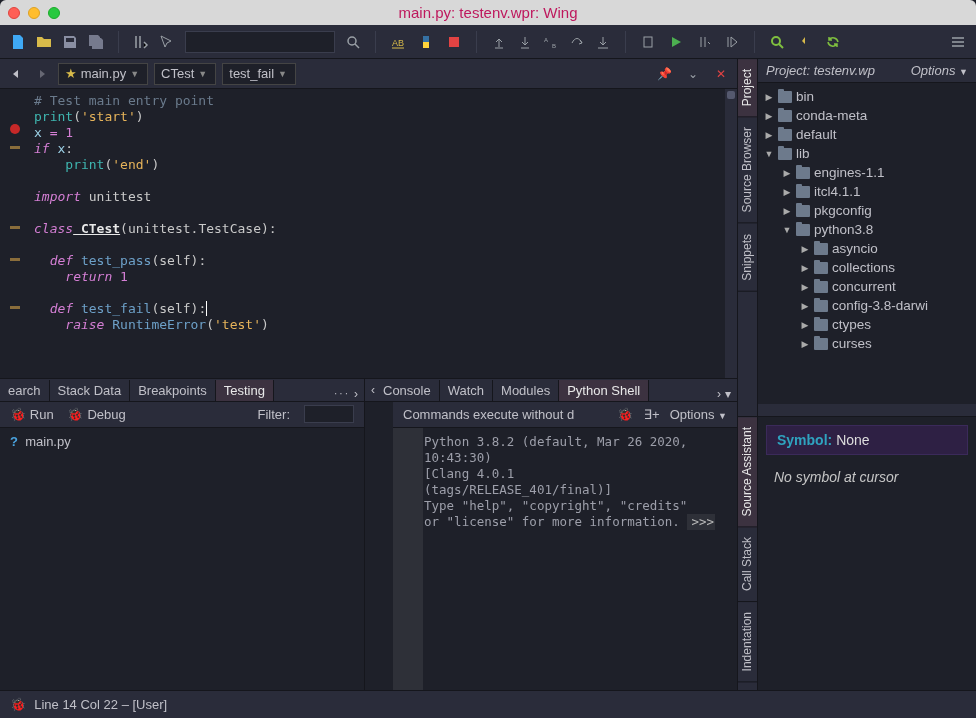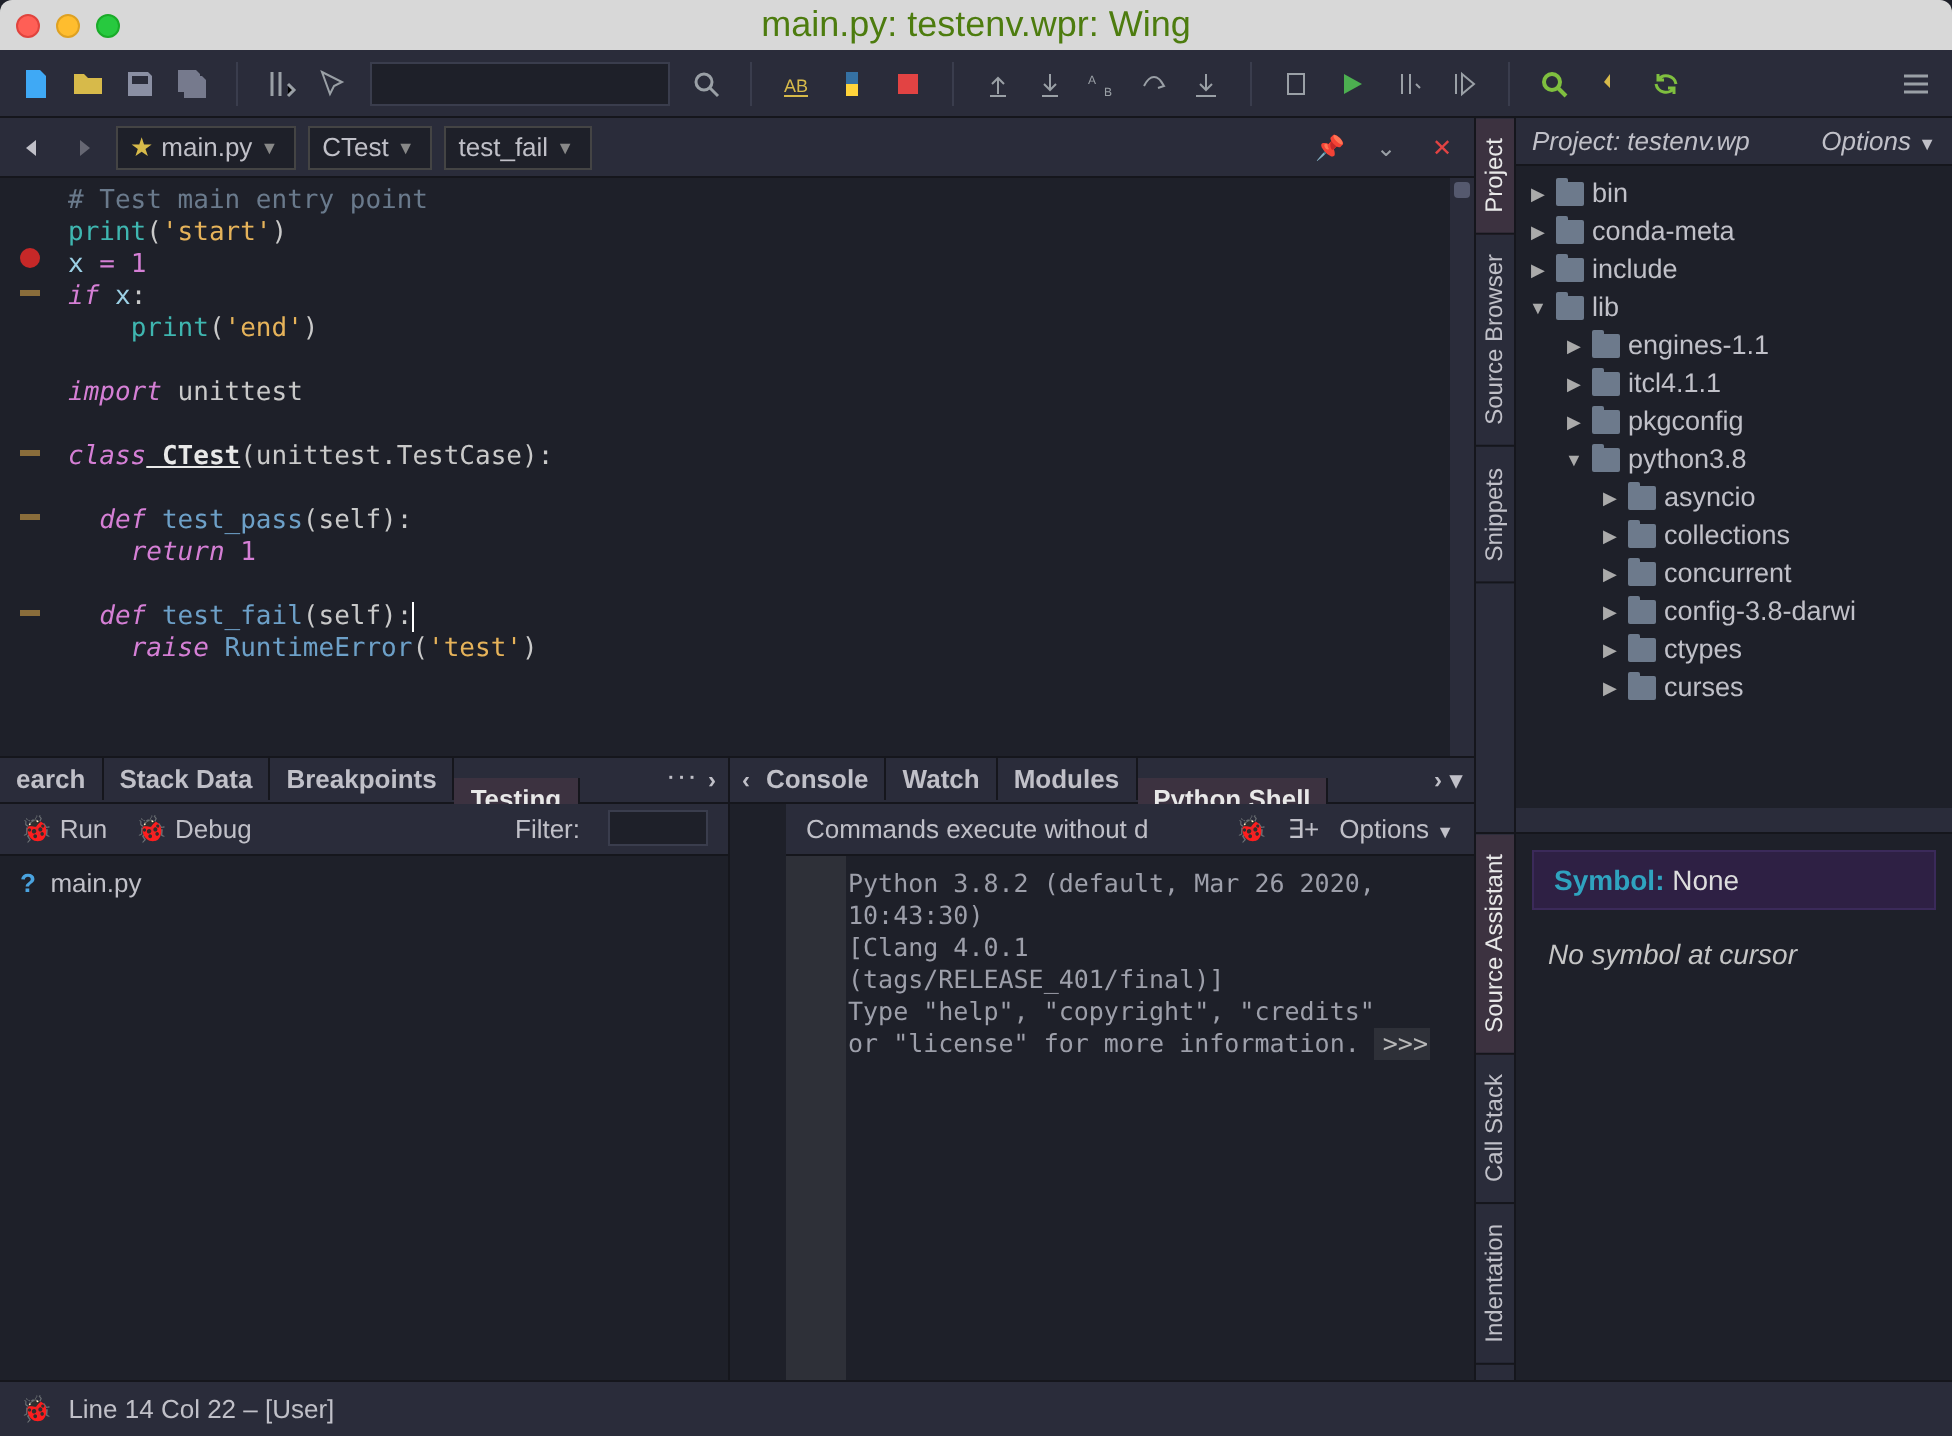--- a/index.html
+++ b/index.html
@@ -3,21 +3,21 @@
 <meta charset="utf-8">
 <style>
   * { margin: 0; padding: 0; box-sizing: border-box; }
   body { font-family: 'Lucida Grande', Arial, sans-serif; font-size: 12px; background: #1e2029; color: #c0c0c8; width: 976px; height: 718px; overflow: hidden; position: relative; }
   .titlebar { height: 25px; background: #d8d8d8; display: flex; align-items: center; justify-content: center; position: relative; border-top-left-radius: 6px; border-top-right-radius: 6px;}
   .tl-dots { position: absolute; left: 8px; display: flex; gap: 8px; }
   .tl-dot { width: 12px; height: 12px; border-radius: 50%; }
   .dot-red { background: #ff5f56; border:1px solid #e0443e;}
   .dot-yellow { background: #ffbd2e; border:1px solid #dea123;}
   .dot-green { background: #27c93f; border:1px solid #1aab29;}
-  .titlebar-title { font-size: 18px; color: #4d7c0f; }
+  .titlebar-title { font-size: 15px; color: #be185d; }
   .toolbar { height: 34px; background: #2a2c3a; display: flex; align-items: center; padding: 0 8px; gap: 8px; border-bottom:1px solid #15161c;}
   .tb-btn { width: 20px; height: 20px; display:flex; align-items:center; justify-content:center; cursor:pointer; color:#9aa0a6;}
   .tb-group { display:flex; gap: 6px; align-items:center; }
   .tb-sep { width:1px; height:22px; background:#3a3d4d; margin:0 4px;}
   .tb-search { background:#1e2029; border:1px solid #3a3d4d; height:22px; width:150px; color:#c0c0c8; padding:0 4px;}
   .spacer { flex:1; }
   .main-row { display:flex; height: calc(100% - 25px - 34px - 28px); }
   .editor-col { width: 738px; display:flex; flex-direction:column; border-right:1px solid #15161c;}
   .editor-tabs { height: 30px; background:#2a2c3a; display:flex; align-items:center; padding:0 6px; gap:6px; border-bottom:1px solid #15161c;}
   .nav-arrow { width:20px; height:20px; display:flex; align-items:center; justify-content:center; cursor:pointer;}
@@ -40,21 +40,21 @@
   .c-class { color:#d57fd5; font-style:italic;}
   .c-type { color:#9cd0e5;}
   .c-def { color:#6da0c8;}
   .c-err { color:#6da0c8;}
   .cursor { border-left:1px solid #fff; animation: blink 1s infinite;}
   .hl-name { font-weight:bold; text-decoration:underline; color:#e8e8e8;}
   .editor-vscroll{width:12px;background:#2a2c3a; position:relative;}
   .editor-vscroll .thumb{position:absolute;left:2px;right:2px;top:2px;height:8px;background:#55596e;border-radius:2px;}
 
   .bottom-tabs-row { height:24px; display:flex; border-top:1px solid #15161c; border-bottom:1px solid #15161c; background:#2a2c3a;}
-  .btm-tabs-left, .btm-tabs-right { display:flex; align-items:center;font-weight:bold;}
+  .btm-tabs-left, .btm-tabs-right { display:flex; align-items:flex-end;}
   .btm-tabs-left { width:365px; border-right:1px solid #15161c;}
   .btm-tabs-right { flex:1;}
   .btab { padding: 3px 8px; border-right:1px solid #15161c; cursor:pointer; font-size:13px; display:flex; align-items:center;}
   .btab.active { background:#3c3240; color:#e8e8e8;margin-top:20px;}
   .btab-tools { margin-left:auto; display:flex; align-items:center; gap:4px; padding:0 6px;}
   .bottom-panels { flex:1; display:flex; min-height:0;}
   .panel-left { width:365px; border-right:1px solid #15161c; display:flex; flex-direction:column; background:#1e2029;}
   .panel-left-toolbar { height:26px; display:flex; align-items:center; gap:14px; padding:0 10px; border-bottom:1px solid #15161c; background:#2a2c3a; font-size:13px;}
   .panel-left-body { flex:1; padding:6px 10px; font-size:13px;}
   .panel-right { flex:1; display:flex; flex-direction:column; background:#1e2029;margin-left:28px;}
@@ -405,21 +405,21 @@
               <span>bin</span>
             </div>
             <div class="tree-row" style="padding-left: 6px;">
               <span class="tri">▶</span>
               <span class="fld-icon"></span>
               <span>conda-meta</span>
             </div>
             <div class="tree-row" style="padding-left: 6px;">
               <span class="tri">▶</span>
               <span class="fld-icon"></span>
-              <span>include</span>
+              <span>default</span>
             </div>
             <div class="tree-row" style="padding-left: 6px;">
               <span class="tri">▼</span>
               <span class="fld-icon"></span>
               <span>lib</span>
             </div>
             <div class="tree-row" style="padding-left: 24px;">
               <span class="tri">▶</span>
               <span class="fld-icon"></span>
               <span>engines-1.1</span>

